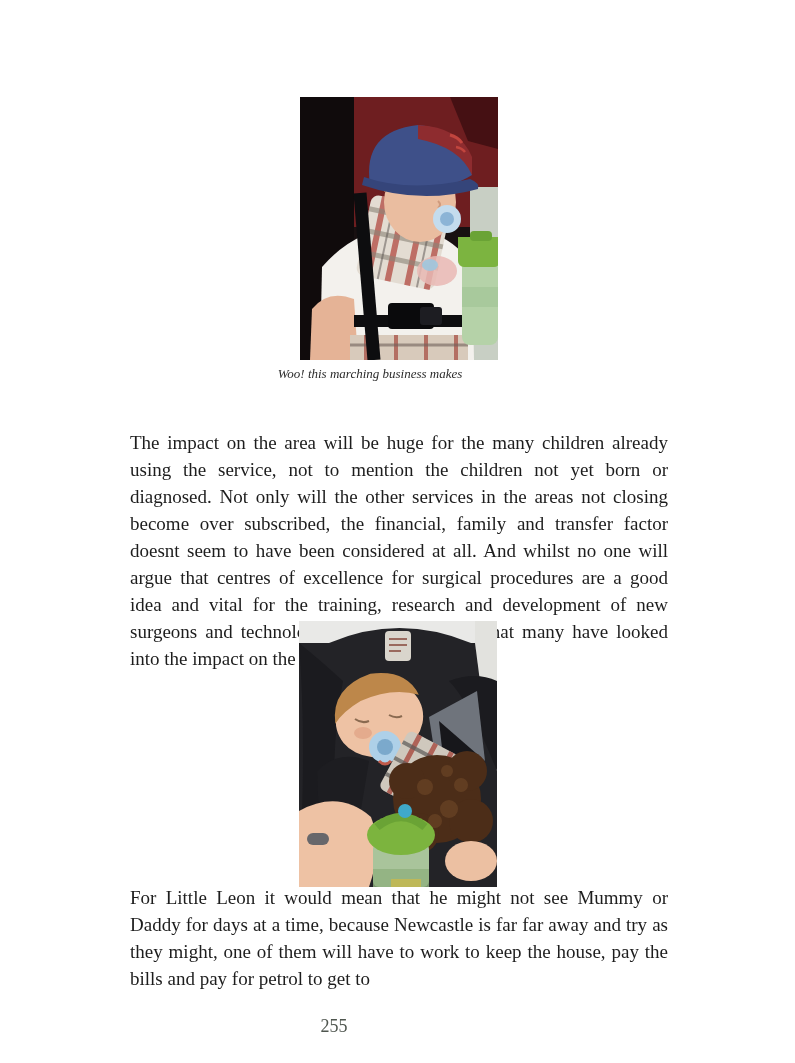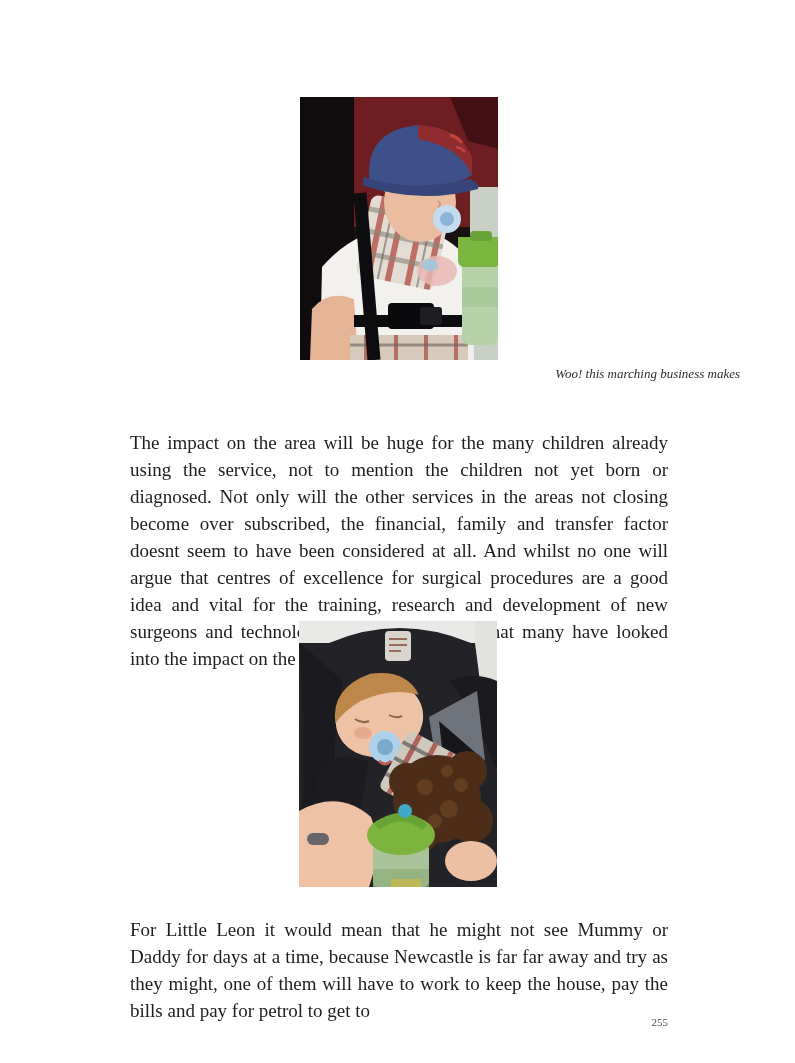--- a/index.html
+++ b/index.html
@@ -9,33 +9,33 @@
     background:#ffffff;
     font-family:"Liberation Serif", serif;
     color:#1d1d1d;
     overflow:hidden;
   }
   figure.photo{position:absolute;margin:0;padding:0;line-height:0;}
   .photo1{left:300px;top:97px;width:198px;height:263px;}
   .photo2{left:299px;top:621px;width:198px;height:266px;}
   .caption{
     position:absolute;top:365px;left:0;width:740px;
-    text-align:right;font-style:italic;
+    text-align:center;font-style:italic;
     font-size:13px;line-height:17px;color:#2b2b2b;
   }
   .body-text{
     position:absolute;left:130px;width:538px;margin:0;
     text-align:justify;
     font-size:19px;line-height:27px;color:#1d1d1d;
   }
   .para1{top:429px;}
-  .para2{top:916px;}
+  .para2{top:884px;}
   .page-number{
     position:absolute;top:1016px;left:0;width:668px;
-    text-align:right;font-size:11px;color:#4f564f;
+    text-align:center;font-size:18px;color:#4f564f;
   }
 </style>
 </head>
 <body>
 
 <div class="page">
 
   <figure class="photo photo1">
     <svg viewBox="0 0 198 263" width="198" height="263">
       <rect width="198" height="263" fill="#181011"></rect>

